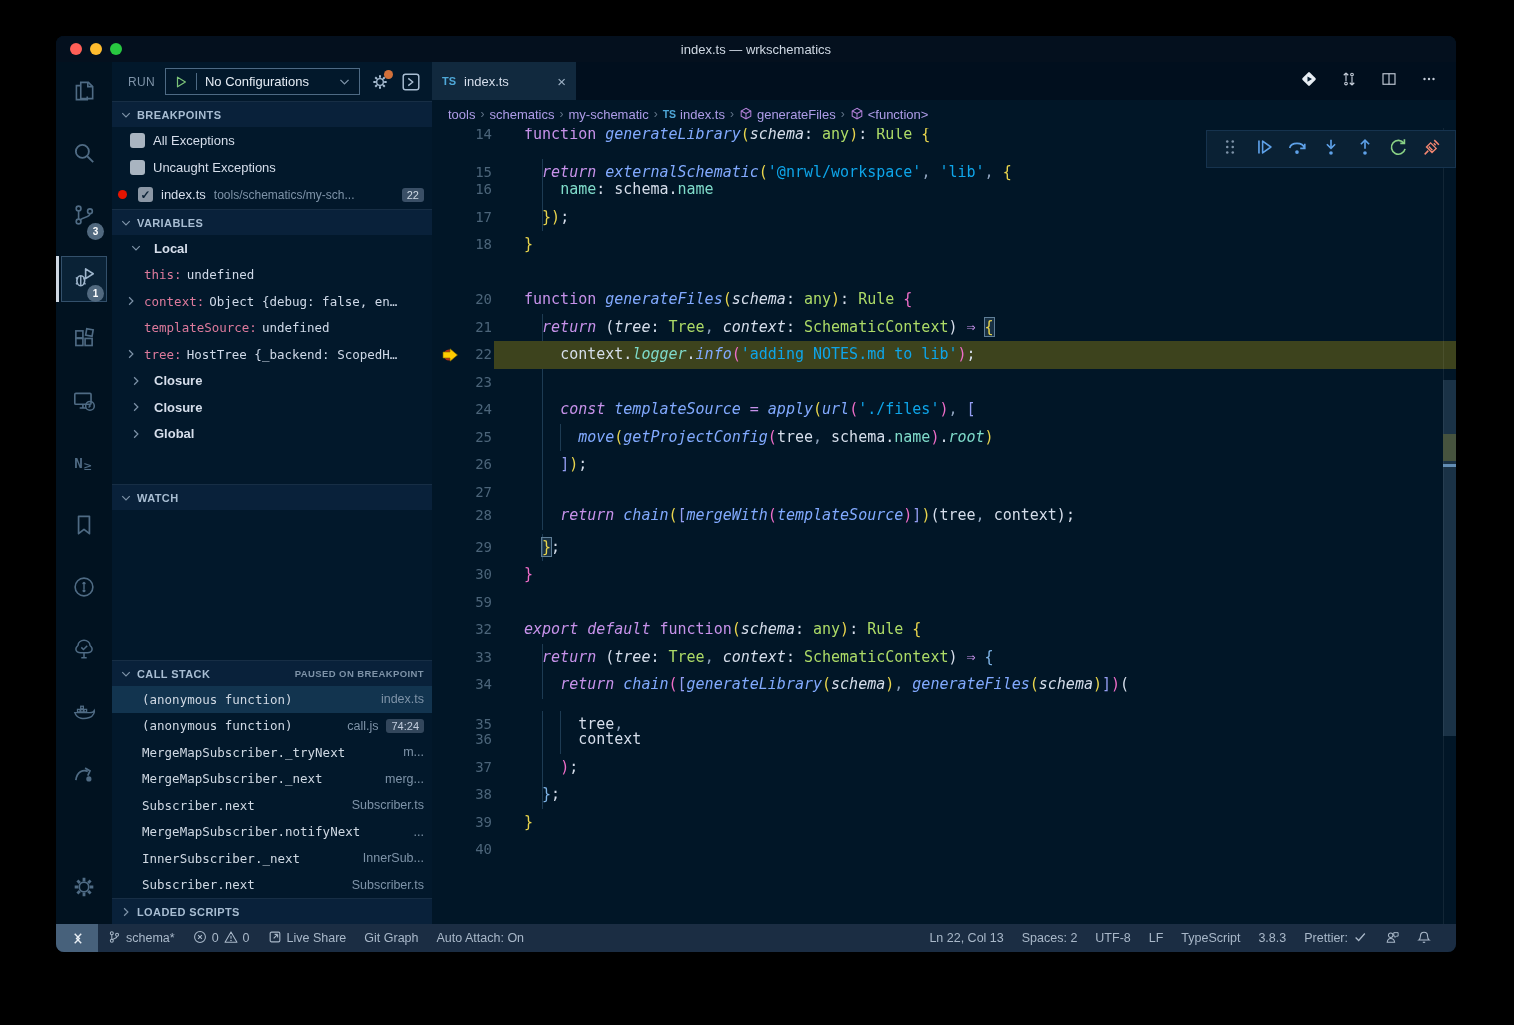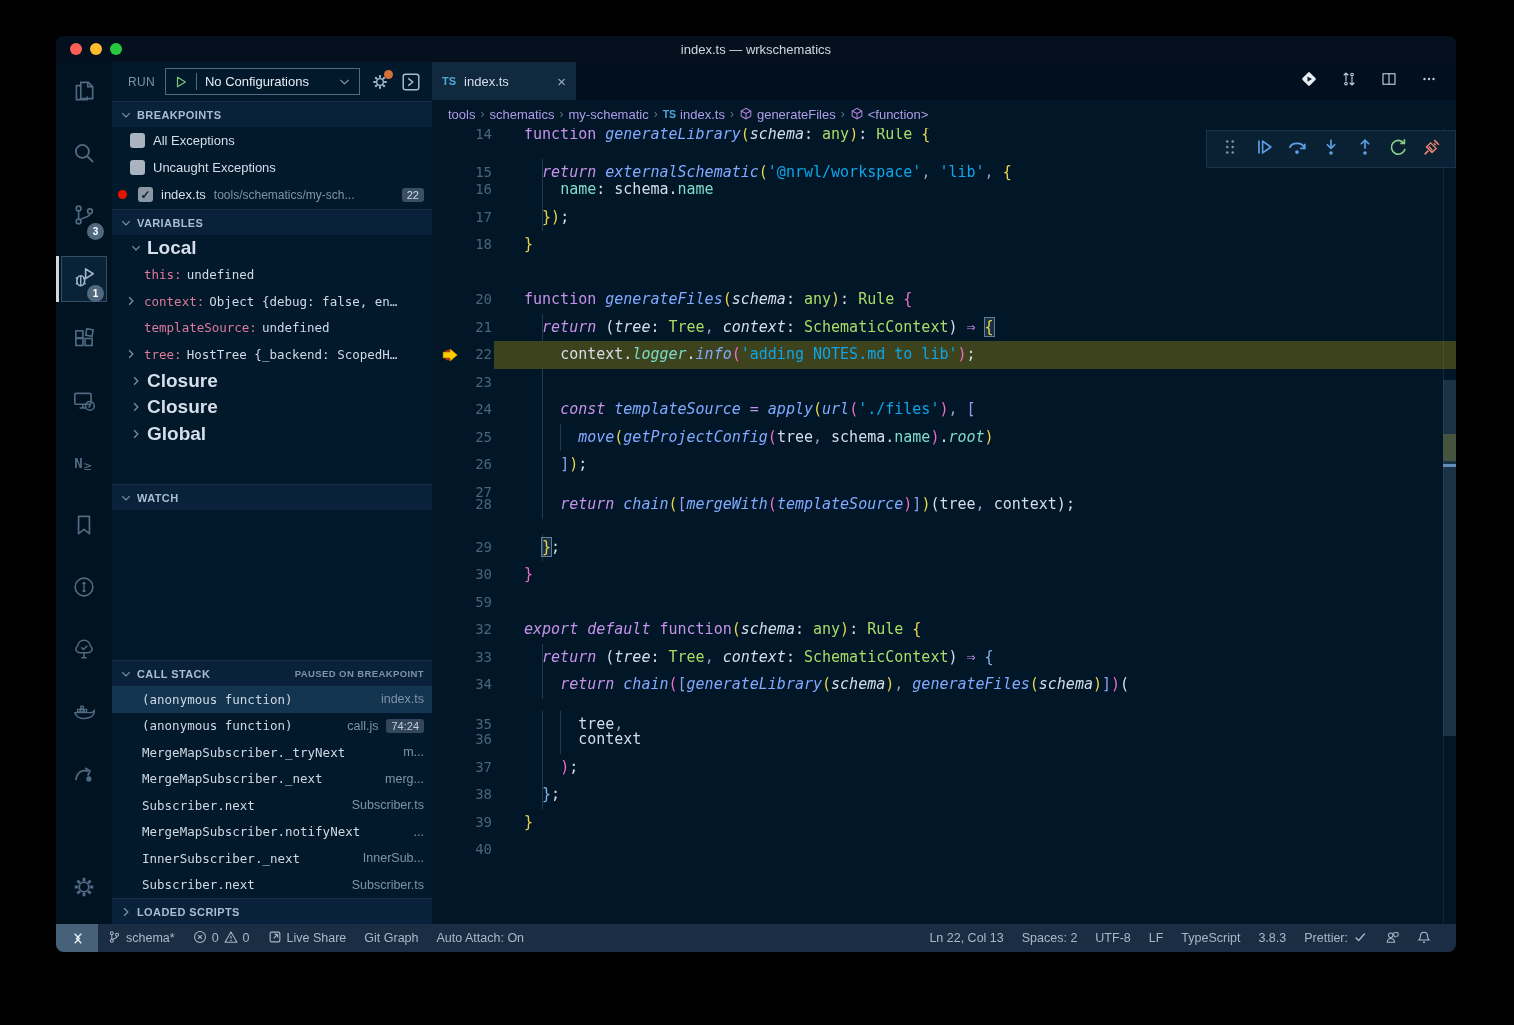--- a/index.html
+++ b/index.html
@@ -39,21 +39,21 @@
                  padding:0 8px; gap:5px; font-size:11px; font-weight:bold; letter-spacing:.4px; color:#a8bdd2; }
   .sect-header .hdr-right { margin-left:auto; font-size:9.5px; color:#7e93a8; letter-spacing:.4px; }
   .chev { color:#7e93a8; display:inline-flex; }
   .rows { font-size:13px; }
   .bp-row { height:27px; display:flex; align-items:center; padding:0 8px 0 18px; gap:8px; }
   .bp-dot { width:9px; height:9px; border-radius:50%; background:#e51400; margin-left:-12px; margin-right:3px; }
   .checkbox { width:15px; height:15px; border-radius:3px; background:#a9b4c0; flex:none; display:flex; align-items:center; justify-content:center; }
   .checkbox.checked { background:#8b97a5; color:#0b2236; font-size:12px; font-weight:bold; }
   .bp-path { color:#7e93a8; font-size:12px; white-space:nowrap; overflow:hidden; }
   .badge { background:#3a4f66; color:#cfd9e4; font-size:11px; border-radius:3px; padding:1px 5px; margin-left:auto; }
-  .var-group { height:26.5px; display:flex; align-items:center; gap:5px; padding-left:18px; font-weight:bold; font-size:19px; }
+  .var-group { height:26.5px; display:flex; align-items:center; gap:12px; padding-left:18px; font-weight:bold; font-size:13px; }
   .var-row { height:26.5px; display:flex; align-items:center; gap:5px; padding-left:32px;
              font-family:"DejaVu Sans Mono", monospace; font-size:12.5px; white-space:nowrap; overflow:hidden; }
   .var-row .chevspot { width:14px; margin-left:-19px; display:inline-flex; }
   .var-name { color:#dd7a9c; }
   .var-val { color:#cfd9e8; }
   .cs-row { height:26.5px; display:flex; align-items:center; padding:0 8px 0 30px; gap:8px;
             font-family:"DejaVu Sans Mono", monospace; font-size:12.5px; color:#cfd8e3; }
   .cs-row.selected { background:#12344f; }
   .cs-file { margin-left:auto; color:#7e93a8; font-family:"Liberation Sans", sans-serif; font-size:12.5px; white-space:nowrap; }
   .cs-badge { background:#33475c; color:#c3cede; font-size:11px; border-radius:3px; padding:1px 5px; font-family:"Liberation Sans", sans-serif; }
@@ -600,21 +600,21 @@
         <div class="code-line" style="top: 323px;">
           <span class="guide" style="left:110px"></span>
           <span class="lnum">26</span>
           <span class="ltext"><span class="pw">    </span><span class="bb">]</span><span class="bg">)</span><span class="pw">;</span></span>
         </div>
         <div class="code-line" style="top: 350.5px;">
           <span class="guide" style="left:110px"></span>
           <span class="lnum">27</span>
           <span class="ltext"></span>
         </div>
-        <div class="code-line" style="top: 363px;">
+        <div class="code-line" style="top: 374px;">
           <span class="guide" style="left:110px"></span>
           <span class="lnum">28</span>
           <span class="ltext"><span class="pw">    </span><span class="kw">return</span><span class="pw"> </span><span class="fn">chain</span><span class="bg">(</span><span class="bb">[</span><span class="fn">mergeWith</span><span class="bp">(</span><span class="fn">templateSource</span><span class="bp">)</span><span class="bb">]</span><span class="bg">)</span><span class="pw">(</span><span class="v">tree</span><span class="pd">, </span><span class="v">context</span><span class="pw">)</span><span class="pw">;</span></span>
         </div>
         <div class="code-line" style="top: 405.5px;">
           <span class="guide" style="left:110px"></span>
           <span class="lnum">29</span>
           <span class="ltext"><span class="pw">  </span><span class="bg match">}</span><span class="pw">;</span></span>
         </div>
         <div class="code-line" style="top: 433px;">

